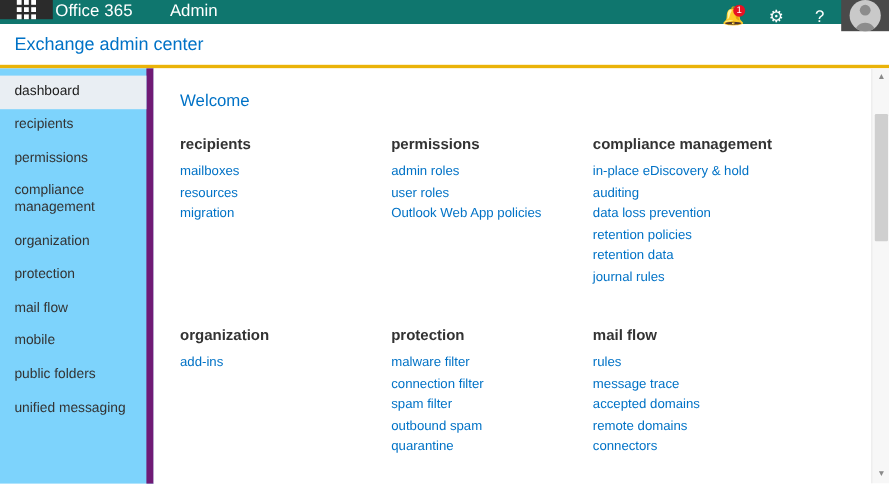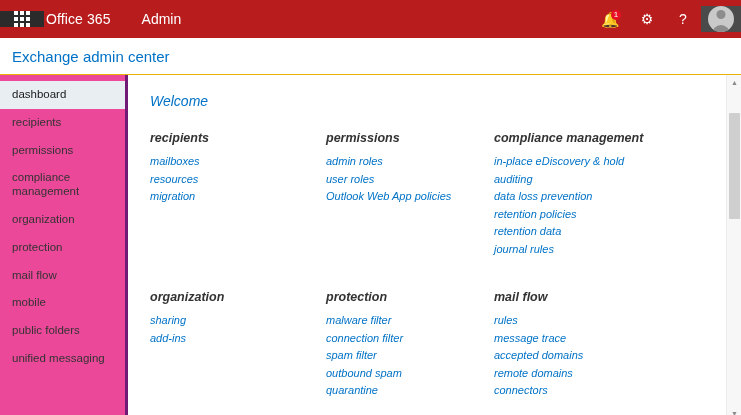--- a/index.html
+++ b/index.html
@@ -6,24 +6,24 @@
   html, body {
     margin: 0; padding: 0;
     width: 741px; height: 415px;
     overflow: hidden;
     background: #ffffff;
     font-family: "Liberation Sans", sans-serif;
   }
 
   
   .suite-bar {
-    height: 38px;
-    background: #b91c1c;
-    display: flex;
-    align-items: center;
+    height: 20px;
+    background: #0f766e;
+    display: flex;
+    align-items: flex-start;
     color: #ffffff;
     position: relative;
   }
   .waffle {
     width: 44px;
     display: flex;
     align-items: center;
     justify-content: center;
     background: #2b2b2b;
   }
@@ -112,40 +112,40 @@
     background: #8c8c8c;
   }
 
   
   .page-title-bar {
     height: 37px;
     background: #ffffff;
     display: flex;
     align-items: center;
     padding-left: 12px;
-    border-bottom: 1px solid #eab308;
+    border-bottom: 3px solid #eab308;
   }
   .page-title {
     font-size: 15px;
     color: #0072c6;
     font-weight: 400;
   }
 
   
   .body-wrap {
     display: flex;
     height: 346px;
     position: relative;
   }
 
   
   .left-nav {
     width: 128px;
-    background: #ec4899;
-    border-right: 3px solid #701a75;
+    background: #7dd3fc;
+    border-right: 6px solid #701a75;
     padding-top: 6px;
     flex: 0 0 128px;
   }
   .nav-item {
     font-size: 11.5px;
     color: #333333;
     padding: 7px 10px 7px 12px;
     cursor: pointer;
     line-height: 1.2;
   }
@@ -154,21 +154,20 @@
     color: #1a1a1a;
   }
 
   
   .content {
     flex: 1 1 auto;
     padding: 14px 0 12px 22px;
     overflow: hidden;
     position: relative;
     background: #ffffff;
-    font-style: italic;
   }
   .welcome {
     font-size: 14px;
     color: #0072c6;
     margin: 4px 0 22px 0;
   }
   .grid {
     display: grid;
     grid-template-columns: 176px 168px 1fr;
     row-gap: 32px;
@@ -315,21 +314,20 @@
         <a class="group-link" href="#">in-place eDiscovery &amp; hold</a>
         <a class="group-link" href="#">auditing</a>
         <a class="group-link" href="#">data loss prevention</a>
         <a class="group-link" href="#">retention policies</a>
         <a class="group-link" href="#">retention data</a>
         <a class="group-link" href="#">journal rules</a>
       </section>
 
       <section>
         <div class="group-title">organization</div>
-        <a class="group-link" href="#">sharing</a>
         <a class="group-link" href="#">add-ins</a>
       </section>
 
       <section>
         <div class="group-title">protection</div>
         <a class="group-link" href="#">malware filter</a>
         <a class="group-link" href="#">connection filter</a>
         <a class="group-link" href="#">spam filter</a>
         <a class="group-link" href="#">outbound spam</a>
         <a class="group-link" href="#">quarantine</a>

